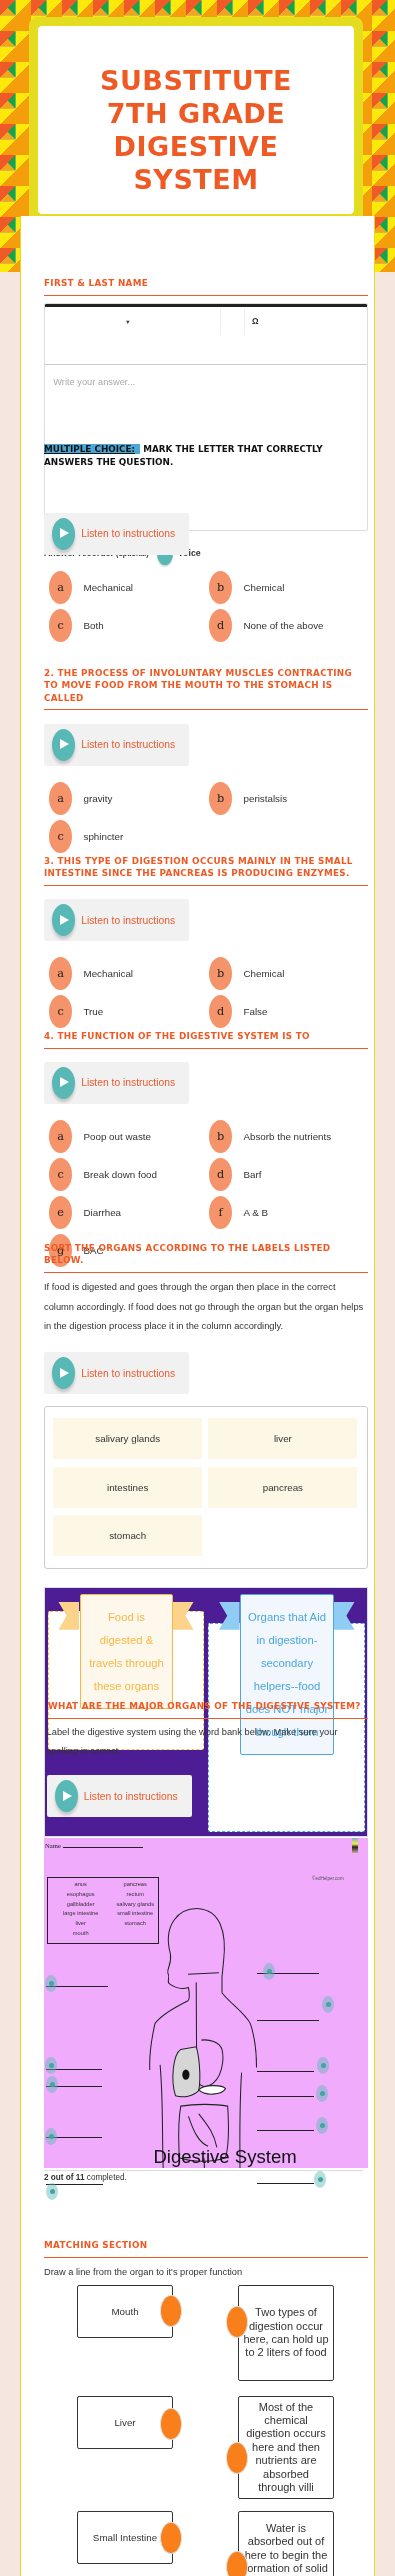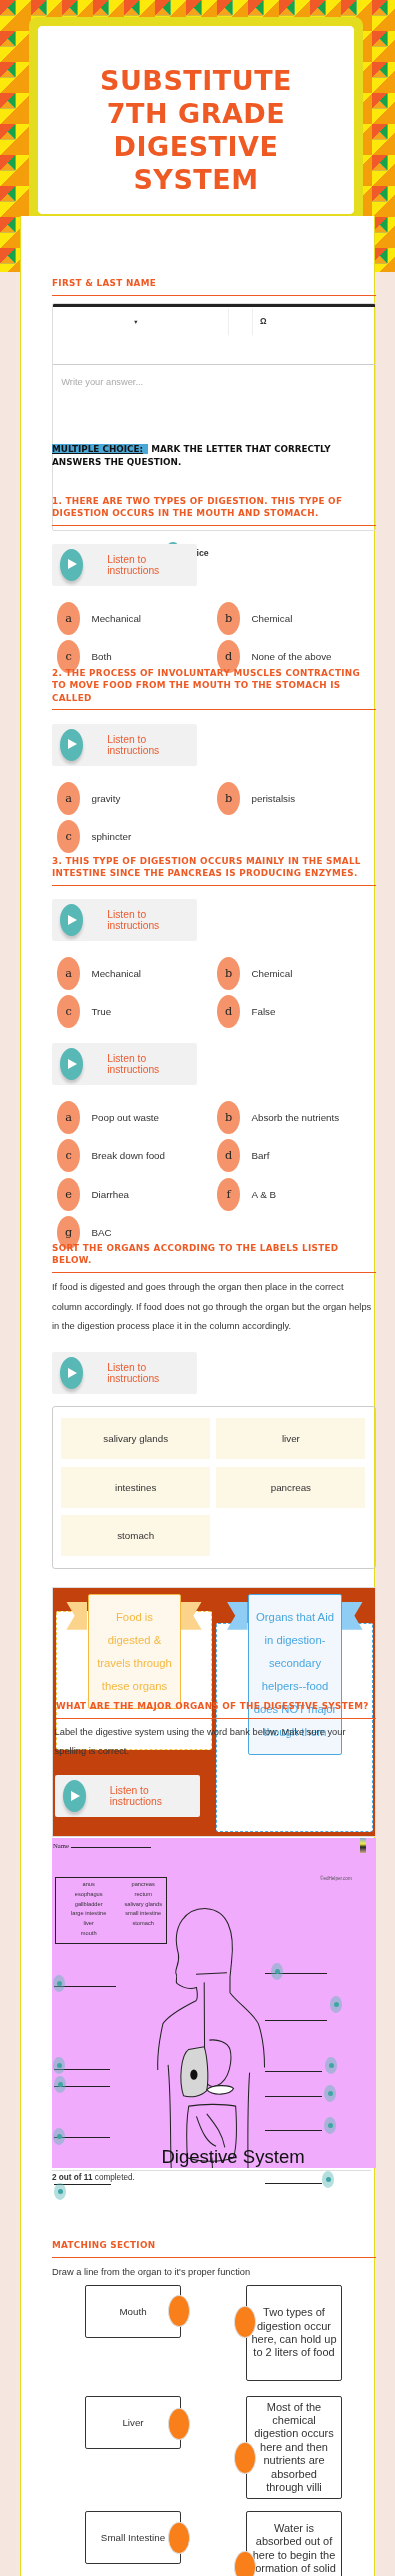--- a/index.html
+++ b/index.html
@@ -35,21 +35,21 @@
   }
   .title-text {
     font-family: "DejaVu Sans", sans-serif; font-weight: bold; font-size: 27px;
     line-height: 33px; color: #ef5a24; text-transform: uppercase; letter-spacing: 0.5px;
     padding: 20.6px 31px 0;
   }
   .sheet {
     position: absolute; left: 19.6px; top: 216px; width: 355px; height: 2793px;
     background: #fff; border: 1.5px solid #e4dc1e; border-top: none; border-radius: 0 0 4.1px 4.1px;
   }
-  .content { position: absolute; left: 52px; width: 324px; }
+  .content { position: absolute; left: 44px; width: 324px; }
 
   .h-orange {
     font-family: "DejaVu Sans", sans-serif; font-weight: bold; color: #ef5a24;
     text-transform: uppercase; font-size: 8.8px; line-height: 12.4px; letter-spacing: 0.3px;
     padding-bottom: 5.2px; border-bottom: 0.5px solid #ef5a24;
   }
   .mc-title { font-family: "DejaVu Sans", sans-serif; font-weight: bold; font-size: 8.8px; line-height: 13.4px; color: #111; text-transform: uppercase; }
   .mc-highlight { background: #4aa7d6; text-decoration: underline; padding-right: 5.2px; }
 
   .listen {
@@ -57,39 +57,39 @@
     border-radius: 2.1px; padding-left: 8.2px;
   }
   .play {
     width: 23px; height: 32px; border-radius: 50%; background: #58b8b6;
     box-shadow: 0 3.1px 3.1px rgba(0,0,0,0.18); position: relative; flex-shrink: 0;
   }
   .play::after {
     content: ""; position: absolute; left: 8.2px; top: 10.3px;
     border-left: 9.3px solid #fff; border-top: 5.7px solid transparent; border-bottom: 5.7px solid transparent;
   }
-  .listen-label { margin-left: 24px; color: #ea5b2f; font-size: 10.3px; }
+  .listen-label { margin-left: 6px; color: #ea5b2f; font-size: 10.3px; }
 
   .options { display: grid; grid-template-columns: 160px 160px; row-gap: 4.1px; margin-top: 15.5px; }
   .option { display: flex; align-items: center; height: 34px; padding-left: 5.2px; }
   .opt-letter {
     width: 23px; height: 33px; border-radius: 50%; background: #f5946a;
     display: flex; align-items: center; justify-content: center; font-family: "DejaVu Serif", serif;
     font-size: 11.3px; color: #222; flex-shrink: 0;
   }
   .opt-label { margin-left: 11.3px; font-size: 9.8px; color: #333; }
 
   .editor { border: 0.5px solid #ddd; border-radius: 2.1px; overflow: hidden; }
   .editor-bar { height: 3.6px; background: #222; }
   .editor-tools { height: 58px; border-bottom: 1px solid #ccc; position: relative; }
   .editor-write { height: 165px; padding: 11.3px 8.2px; color: #aaa; font-size: 9.3px; box-shadow: 0 1px 1px rgba(0,0,0,0.1); }
 
   .sort-bank { border: 0.5px solid #ccc; border-radius: 3.1px; padding: 11.3px 8.2px; display: grid; grid-template-columns: 149px 149px; gap: 7.2px 6.2px; }
   .sort-chip { height: 41px; background: #fdf7e6; display: flex; align-items: center; justify-content: center; font-size: 9.8px; color: #333; }
-  .sort-area { border: 0.5px solid #ddd; background: #c2410c; height: 250px; position: relative; }
+  .sort-area { border: 0.5px solid #ddd; background: #4c1d95; height: 250px; position: relative; }
   .col-box { position: absolute; border: 1px dashed; border-radius: 2.1px; background: #fff; }
   .ribbon-tail { position: absolute; width: 20.6px; height: 28px; }
   .col-label { position: absolute; border: 1px solid; border-radius: 2.1px; text-align: center; font-size: 11.3px; line-height: 23px; padding: 10.3px 4.1px; }
 
   .diagram { position: relative; height: 330px; background: #f0abfc; text-align: center; }
   .wordbank { position: absolute; left: 3.1px; top: 39px; width: 112px; height: 67px; border: 0.5px solid #222; padding: 3.1px 4.1px; display: grid; grid-template-columns: 57px 52px; font-size: 5.7px; line-height: 7.2px; color: #333; }
   .dot { position: absolute; width: 12.4px; height: 17.5px; border-radius: 50%; background: rgba(88,184,182,0.45); }
   .dot::after { content:""; position:absolute; left:3.6px; top:6.2px; width:5.2px; height:5.2px; border-radius:50%; background:#3fa6a3; }
   .lbl-line { position: absolute; height: 1px; background: #222; }
 
@@ -129,21 +129,20 @@
     <span style="width:16px;height:23px;border-radius:50%;background:#58b8b6;margin-left:3.1px;box-shadow:0 1.5px 2.1px rgba(0,0,0,0.2);"></span>
     <span style="font-weight:bold;font-size:8.8px;margin-left:5.2px;color:#333;">Voice</span>
   </div>
 </div>
 
 <div class="content" style="top:443px;">
   <div class="mc-title"><span class="mc-highlight">Multiple Choice:</span> <span>Mark the letter that correctly answers the question.</span></div>
 </div>
 
 <div class="content" style="top:495px;">
-  <div class="h-orange">1. There are two types of digestion.  This type of digestion occurs in the mouth and stomach.</div>
   <div class="listen" style="margin-top:17.5px;">
       <span class="play"></span>
       <span class="listen-label">Listen to instructions</span>
     </div>
   <div class="options">
     <div class="option">
         <span class="opt-letter">a</span>
         <span class="opt-label">Mechanical</span>
       </div>
     <div class="option">
@@ -203,20 +202,21 @@
         <span class="opt-label">True</span>
       </div>
     <div class="option">
         <span class="opt-letter">d</span>
         <span class="opt-label">False</span>
       </div>
   </div>
 </div>
 
 <div class="content" style="top:1030px;">
+  <div class="h-orange">4.  The function of the digestive system is to</div>
   <div class="listen" style="margin-top:13.4px;">
       <span class="play"></span>
       <span class="listen-label">Listen to instructions</span>
     </div>
   <div class="options">
     <div class="option">
         <span class="opt-letter">a</span>
         <span class="opt-label">Poop out waste</span>
       </div>
     <div class="option">

